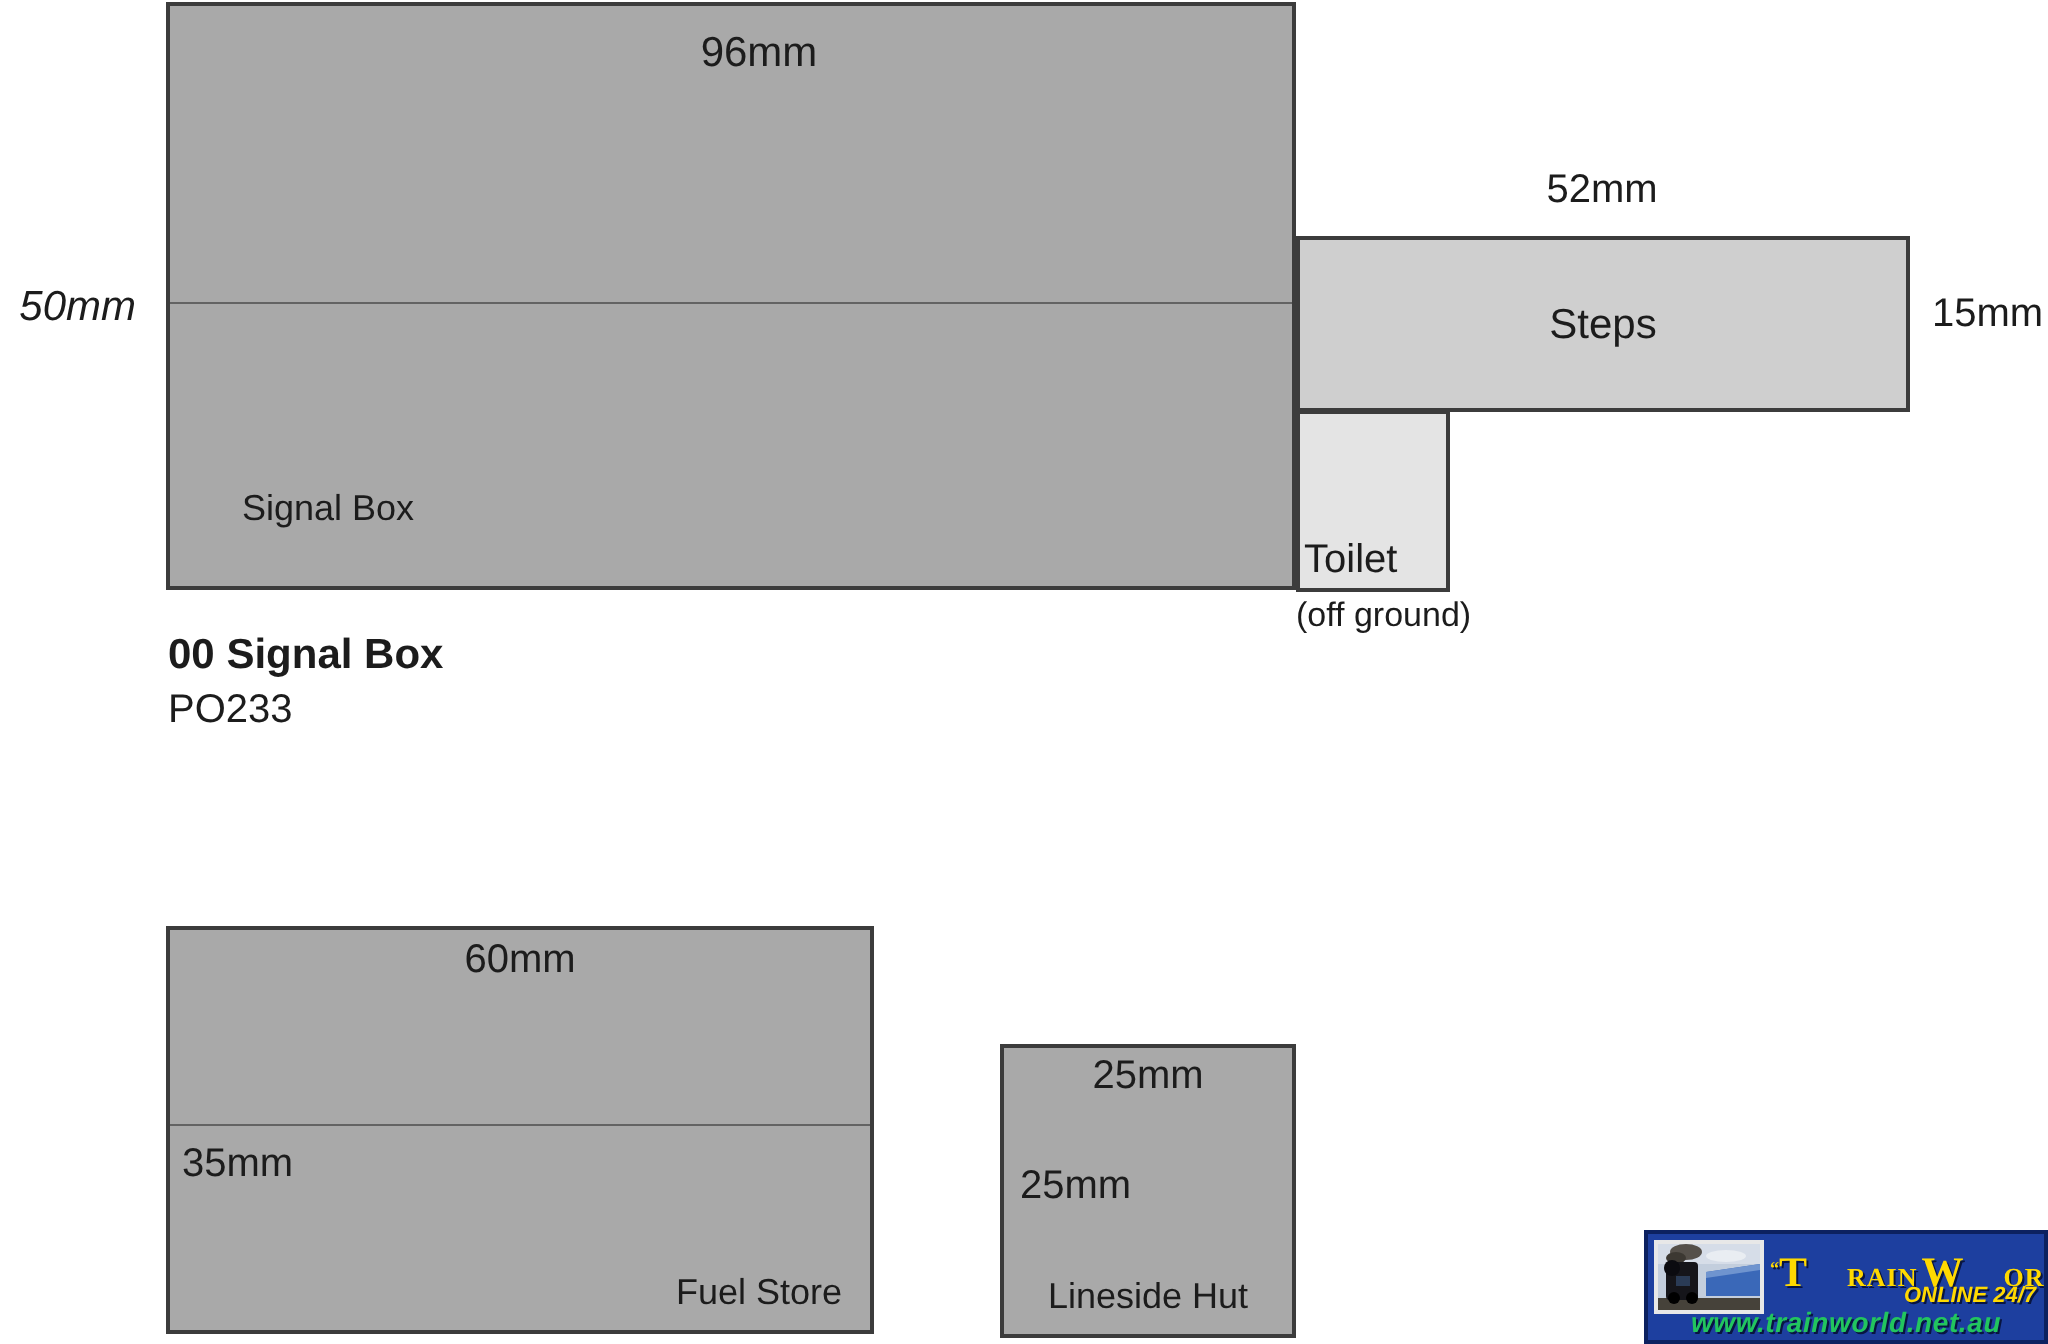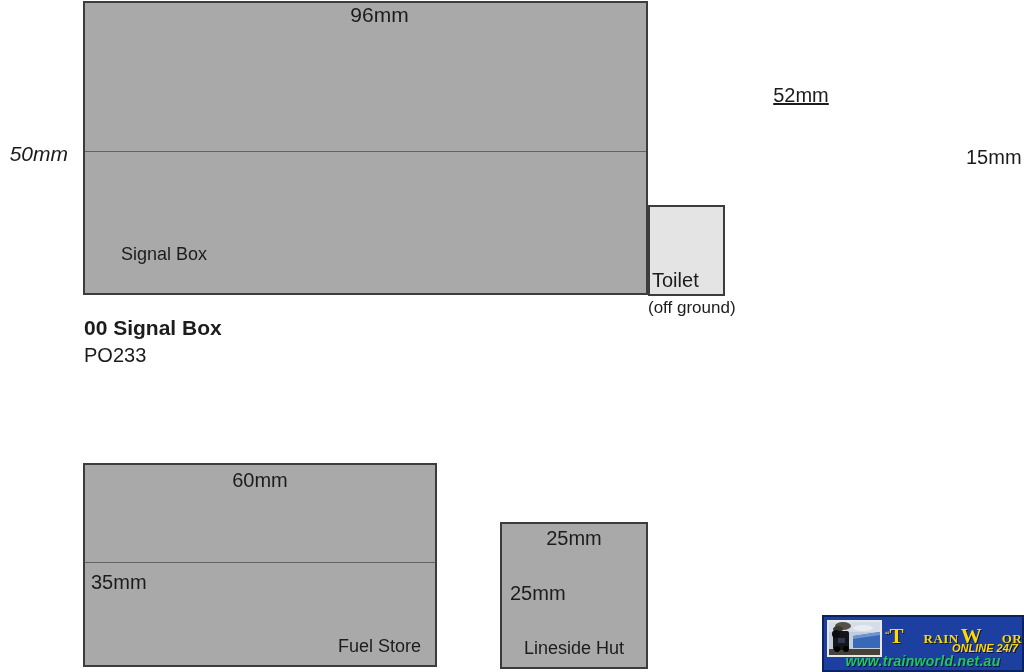--- a/index.html
+++ b/index.html
@@ -60,26 +60,29 @@
     text-shadow:1px 1px 0 #081540;letter-spacing:0.3px;
   }
 </style>
 </head>
 <body>
 
 <div class="stage">
 
   <div class="rect fill-dark" style="left:83px;top:1px;width:565px;height:294px;">
     <div class="divider" style="top:148px;"></div>
-    <div class="abs dim center-x" style="top:0;padding-left:28px;">96mm</div>
+    <div class="abs dim center-x" style="top:12px;padding-left:28px;">96mm</div>
     <div class="abs name-lbl" style="left:36px;bottom:28px;">Signal Box</div>
   </div>
   <div class="abs dim" style="left:2px;top:142px;width:66px;text-align:right;font-style:italic;">50mm</div>
 
-  <div class="abs dim-sm" style="left:701px;top:84px;width:200px;text-align:center;text-decoration:underline;">52mm</div>
+  <div class="abs dim-sm" style="left:701px;top:84px;width:200px;text-align:center;">52mm</div>
+  <div class="rect fill-med" style="left:648px;top:118px;width:307px;height:88px;">
+    <div class="abs steps-label center-x" style="top:31px;">Steps</div>
+  </div>
   <div class="abs dim-sm" style="left:966px;top:146px;">15mm</div>
 
   <div class="rect fill-light" style="left:648px;top:205px;width:77px;height:91px;">
     <div class="abs toilet-label" style="left:2px;bottom:2px;">Toilet</div>
   </div>
   <div class="abs note" style="left:648px;top:298px;">(off ground)</div>
 
   <div class="abs title" style="left:84px;top:316px;">00 Signal Box</div>
   <div class="abs code" style="left:84px;top:344px;">PO233</div>
 

